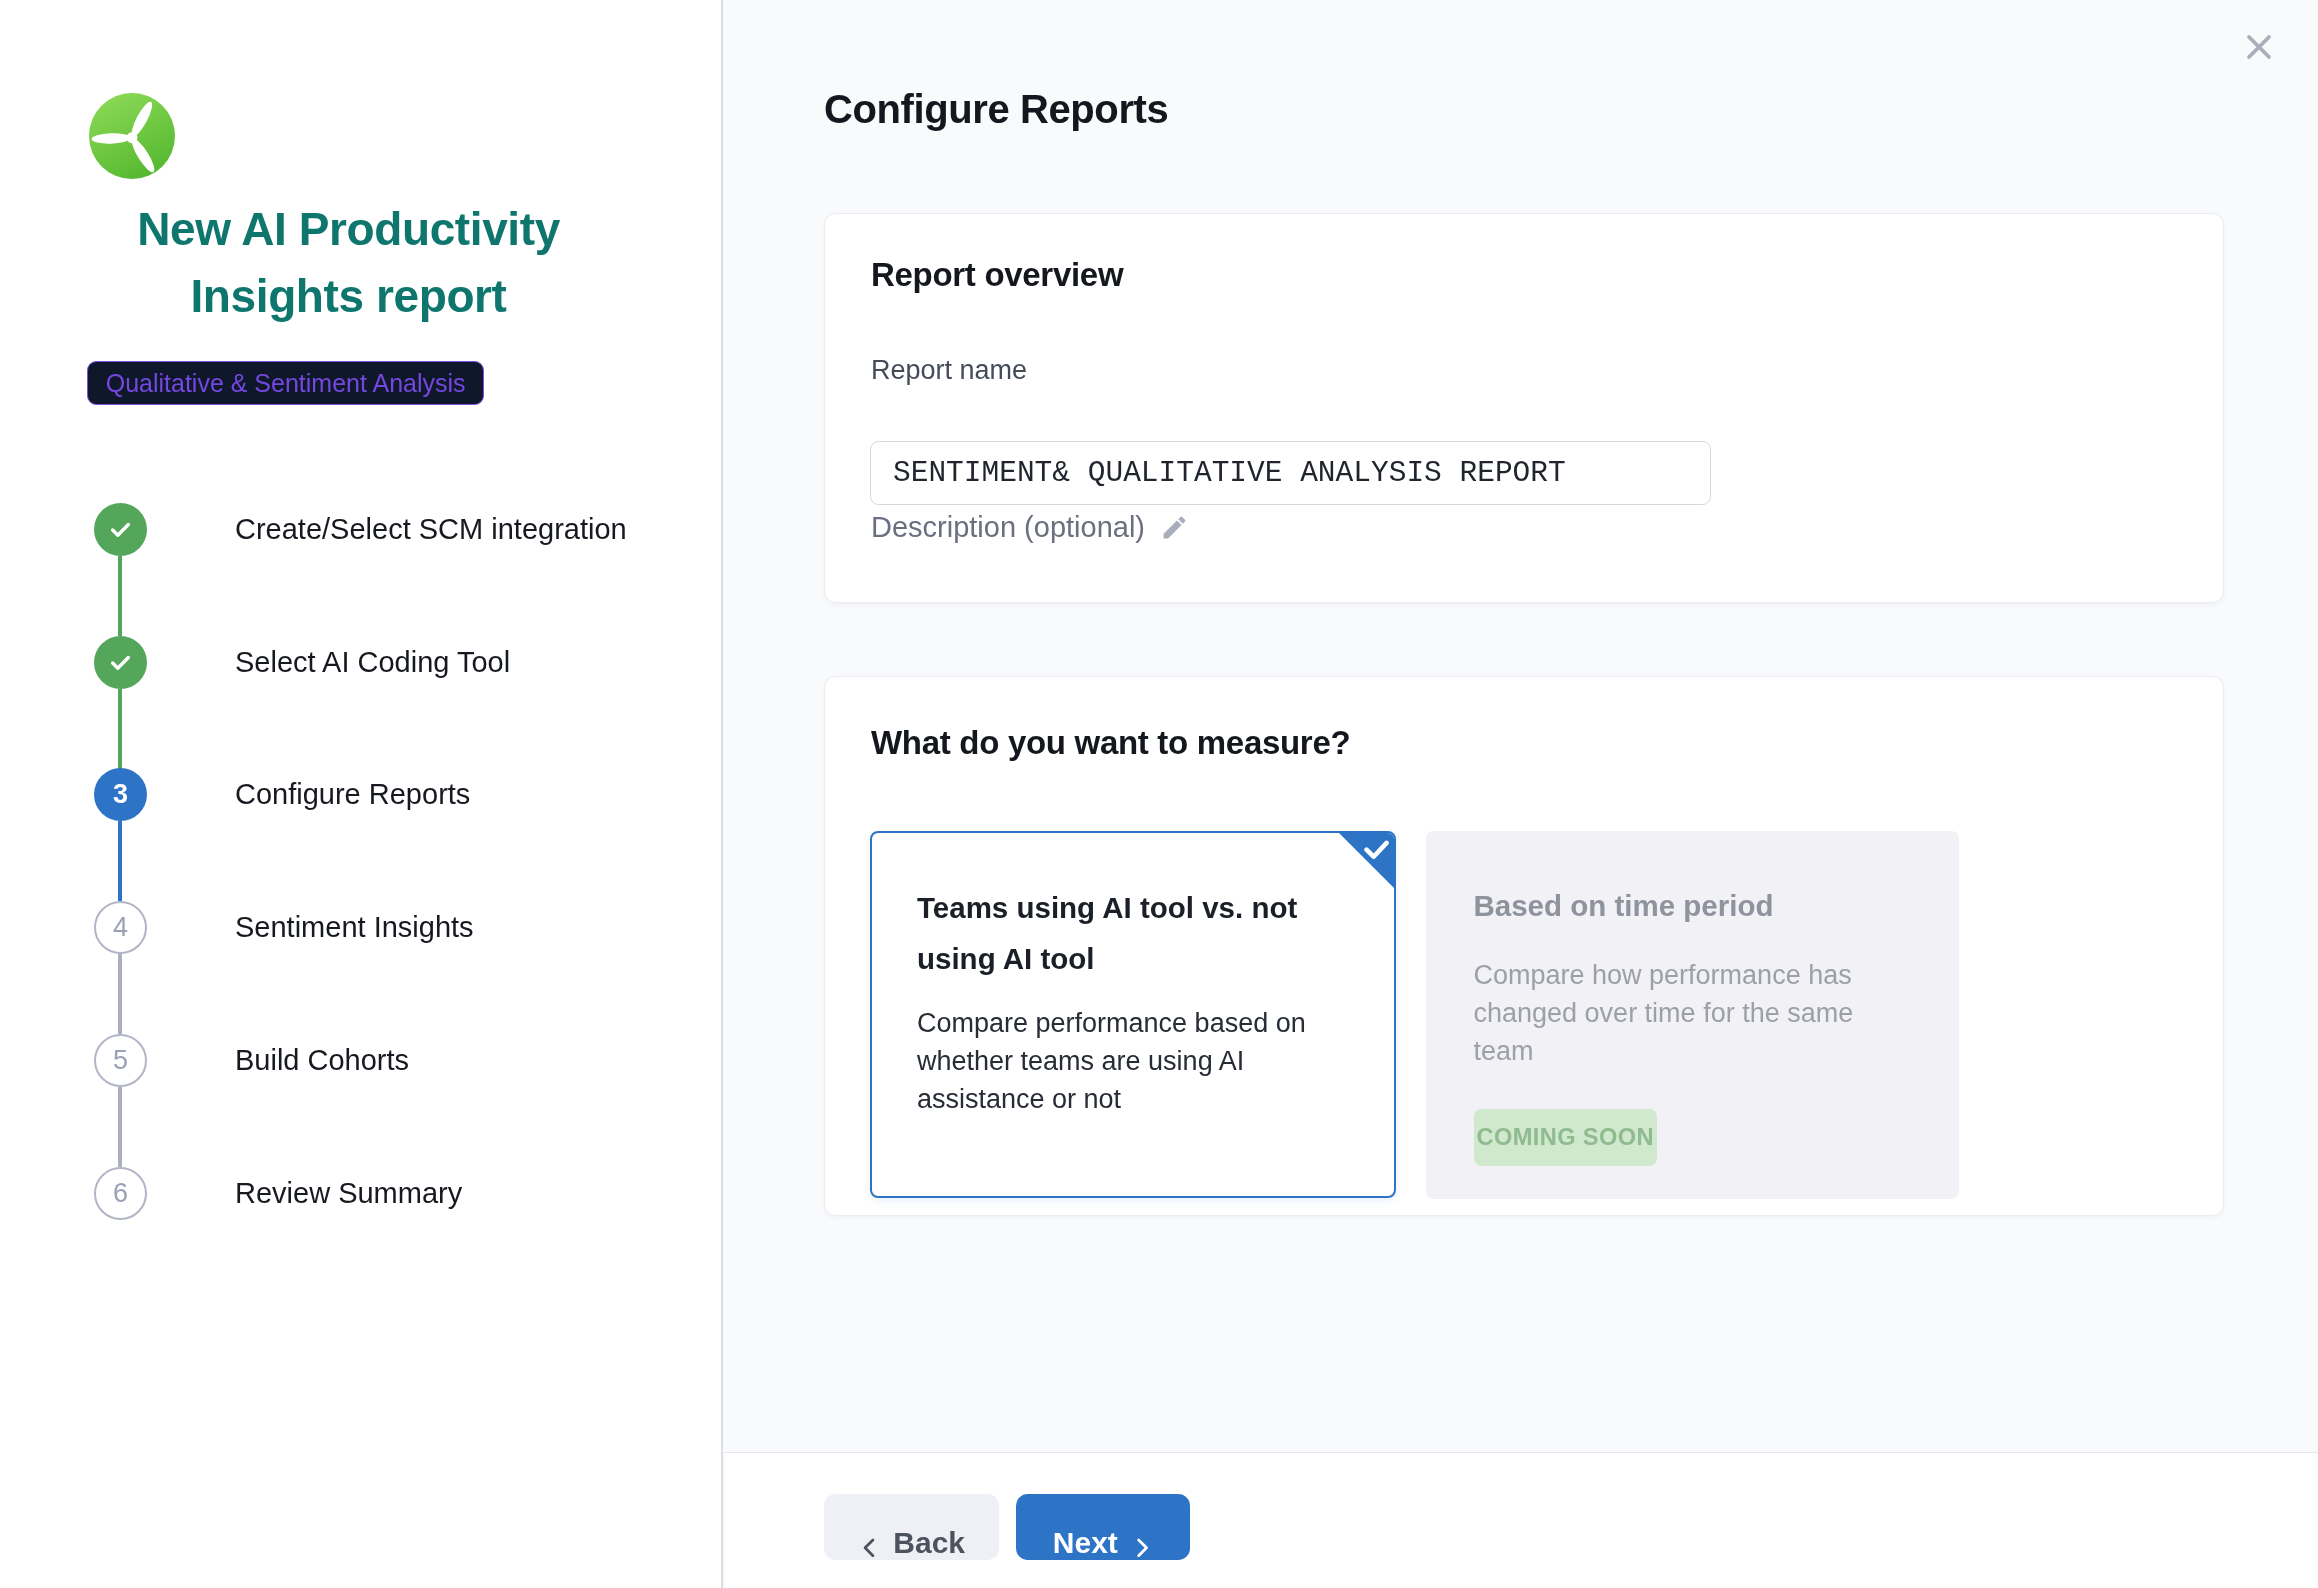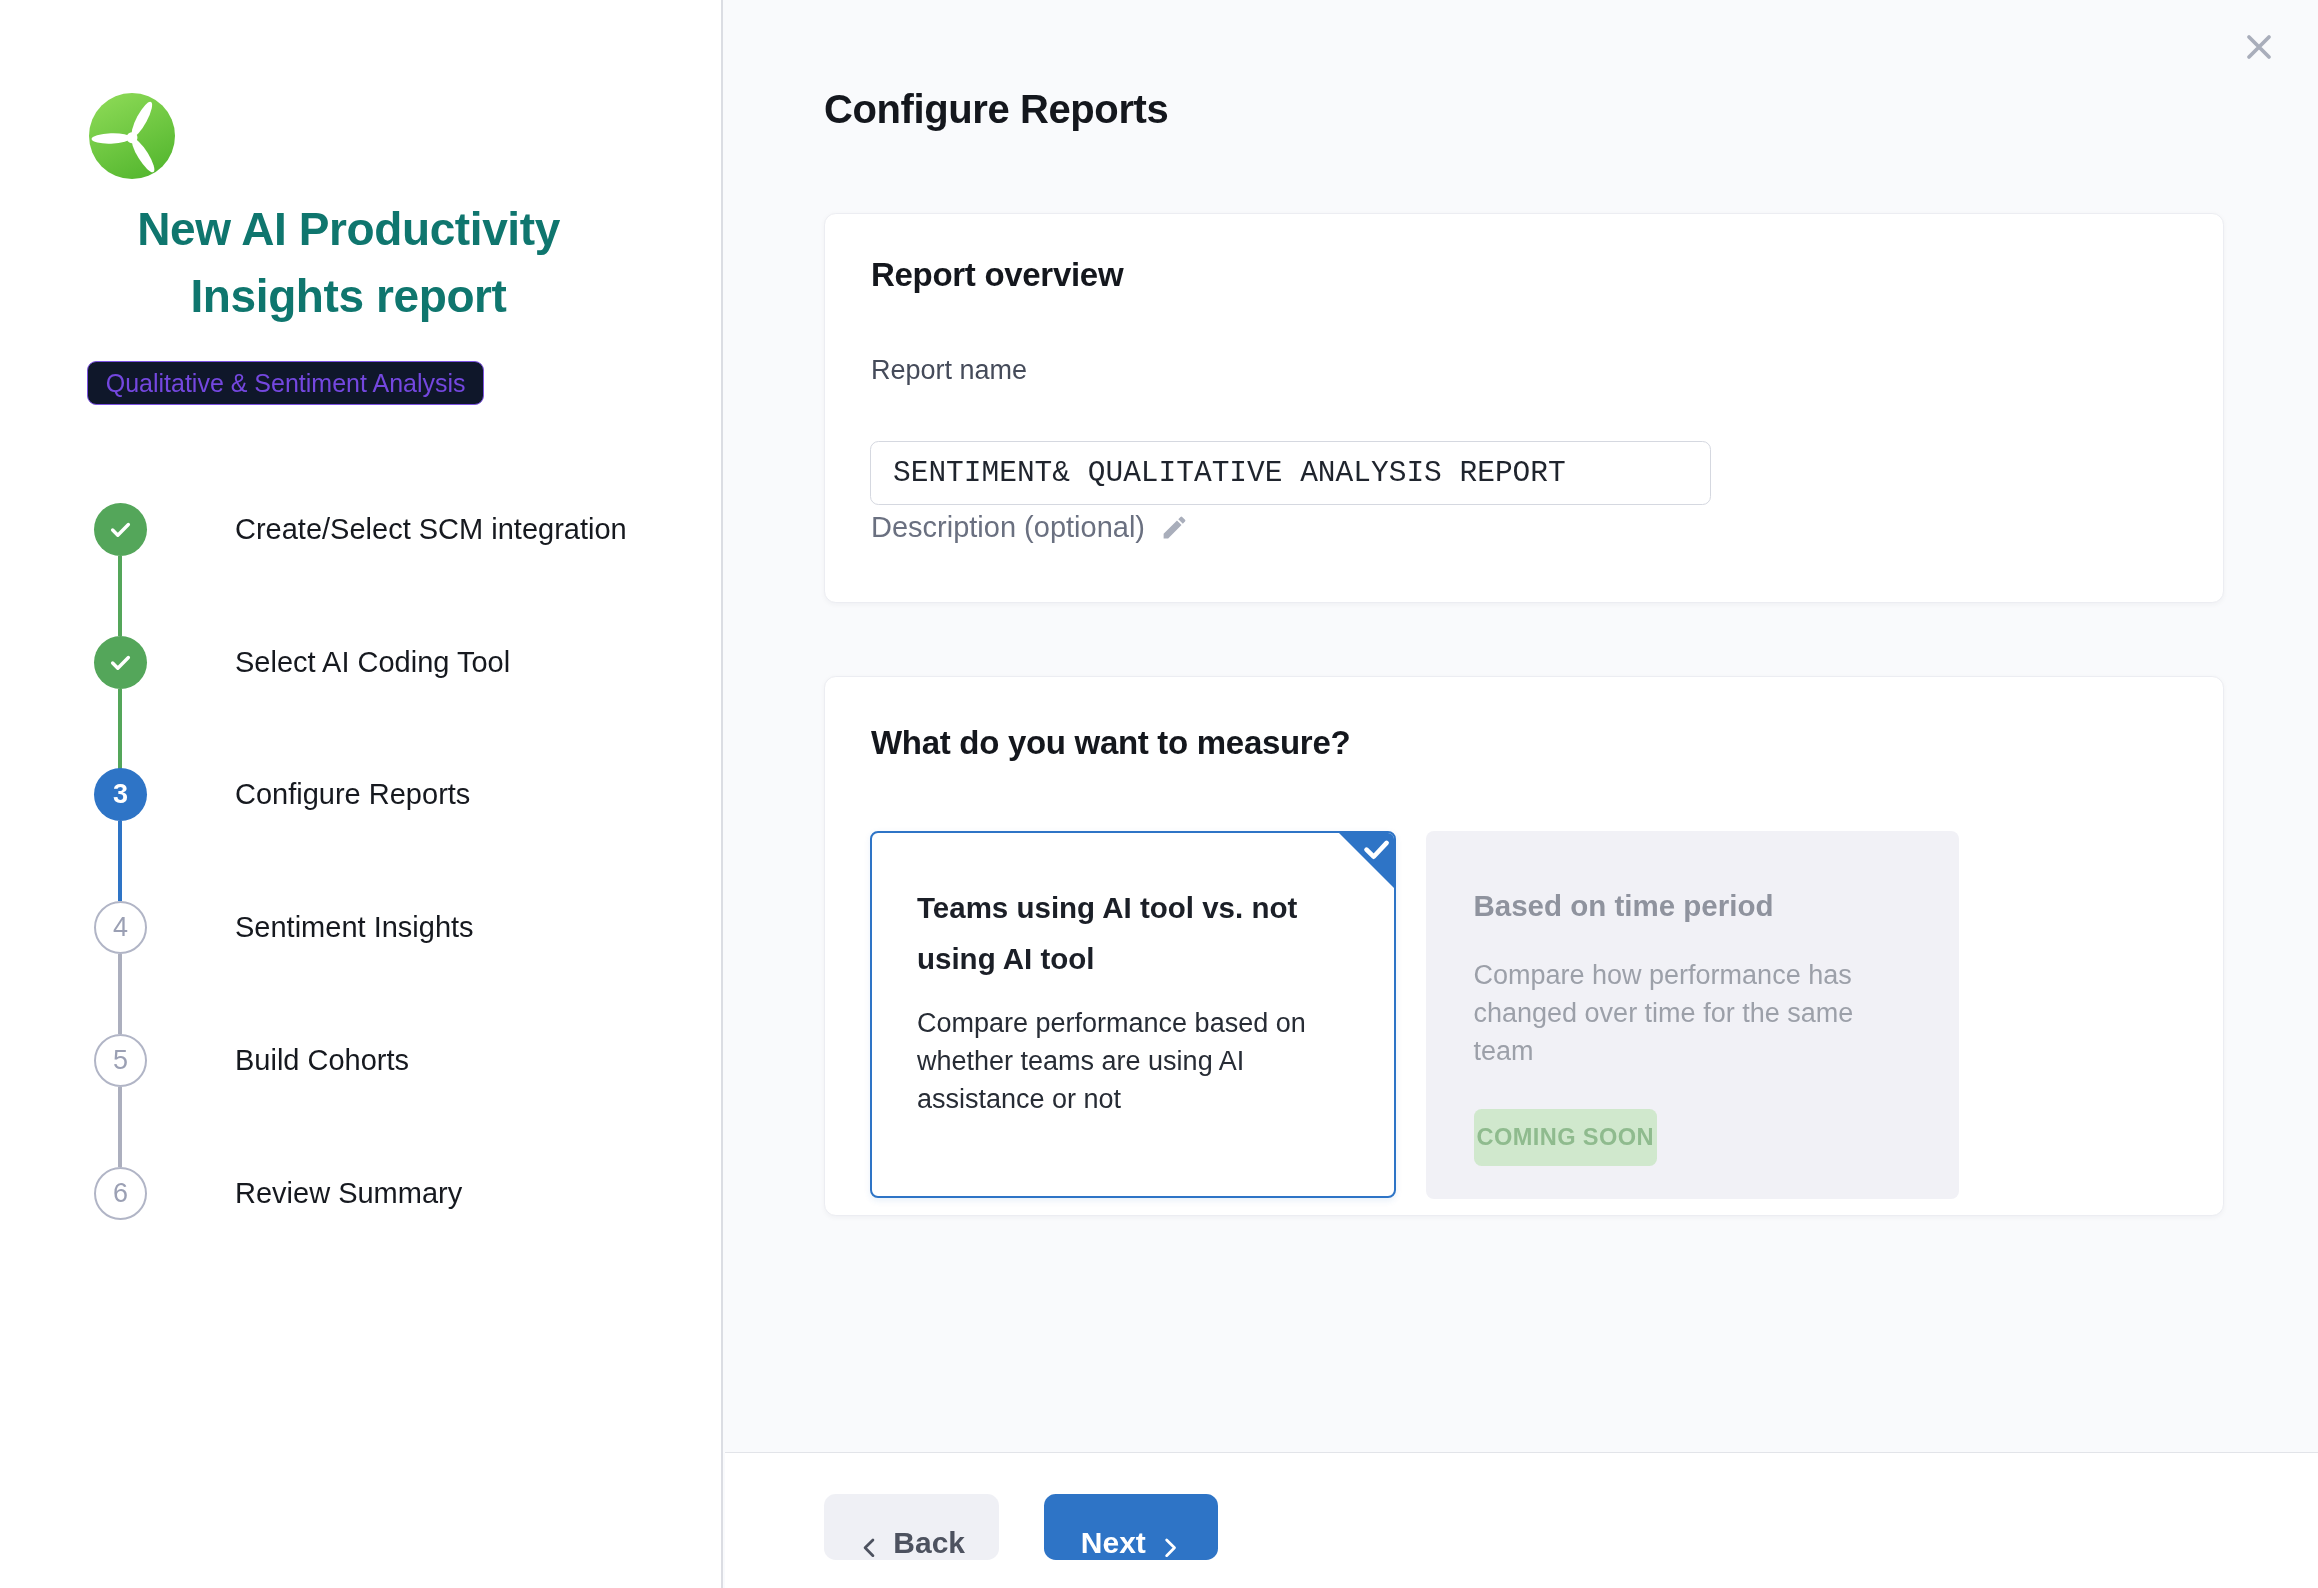--- a/index.html
+++ b/index.html
@@ -132,21 +132,21 @@
   }
   .btn {
     position: absolute; top: 41px; height: 66px;
     display: inline-flex; align-items: flex-end; justify-content: center; gap: 11.8px;
     border: none; border-radius: 11.8px; cursor: pointer;
     font-family: "Liberation Sans", sans-serif;
     font-size: 30px; font-weight: 700;
   }
   .btn svg { width: 23.6px; height: 23.6px; }
   .btn-back { left: 99px; width: 175px; background: #EFF0F5; color: #4D525F; }
-  .btn-next { left: 291px; width: 174px; background: #2E74C6; color: #FFFFFF; margin-left: 28px; }
+  .btn-next { left: 291px; width: 174px; background: #2E74C6; color: #FFFFFF; }
 </style>
 </head>
 <body>
 
 <aside class="sidebar">
 
   <span class="logo">
     <svg viewBox="0 0 102 102">
       <defs>
         <linearGradient id="lg" x1="0.25" y1="0" x2="0.75" y2="1">

